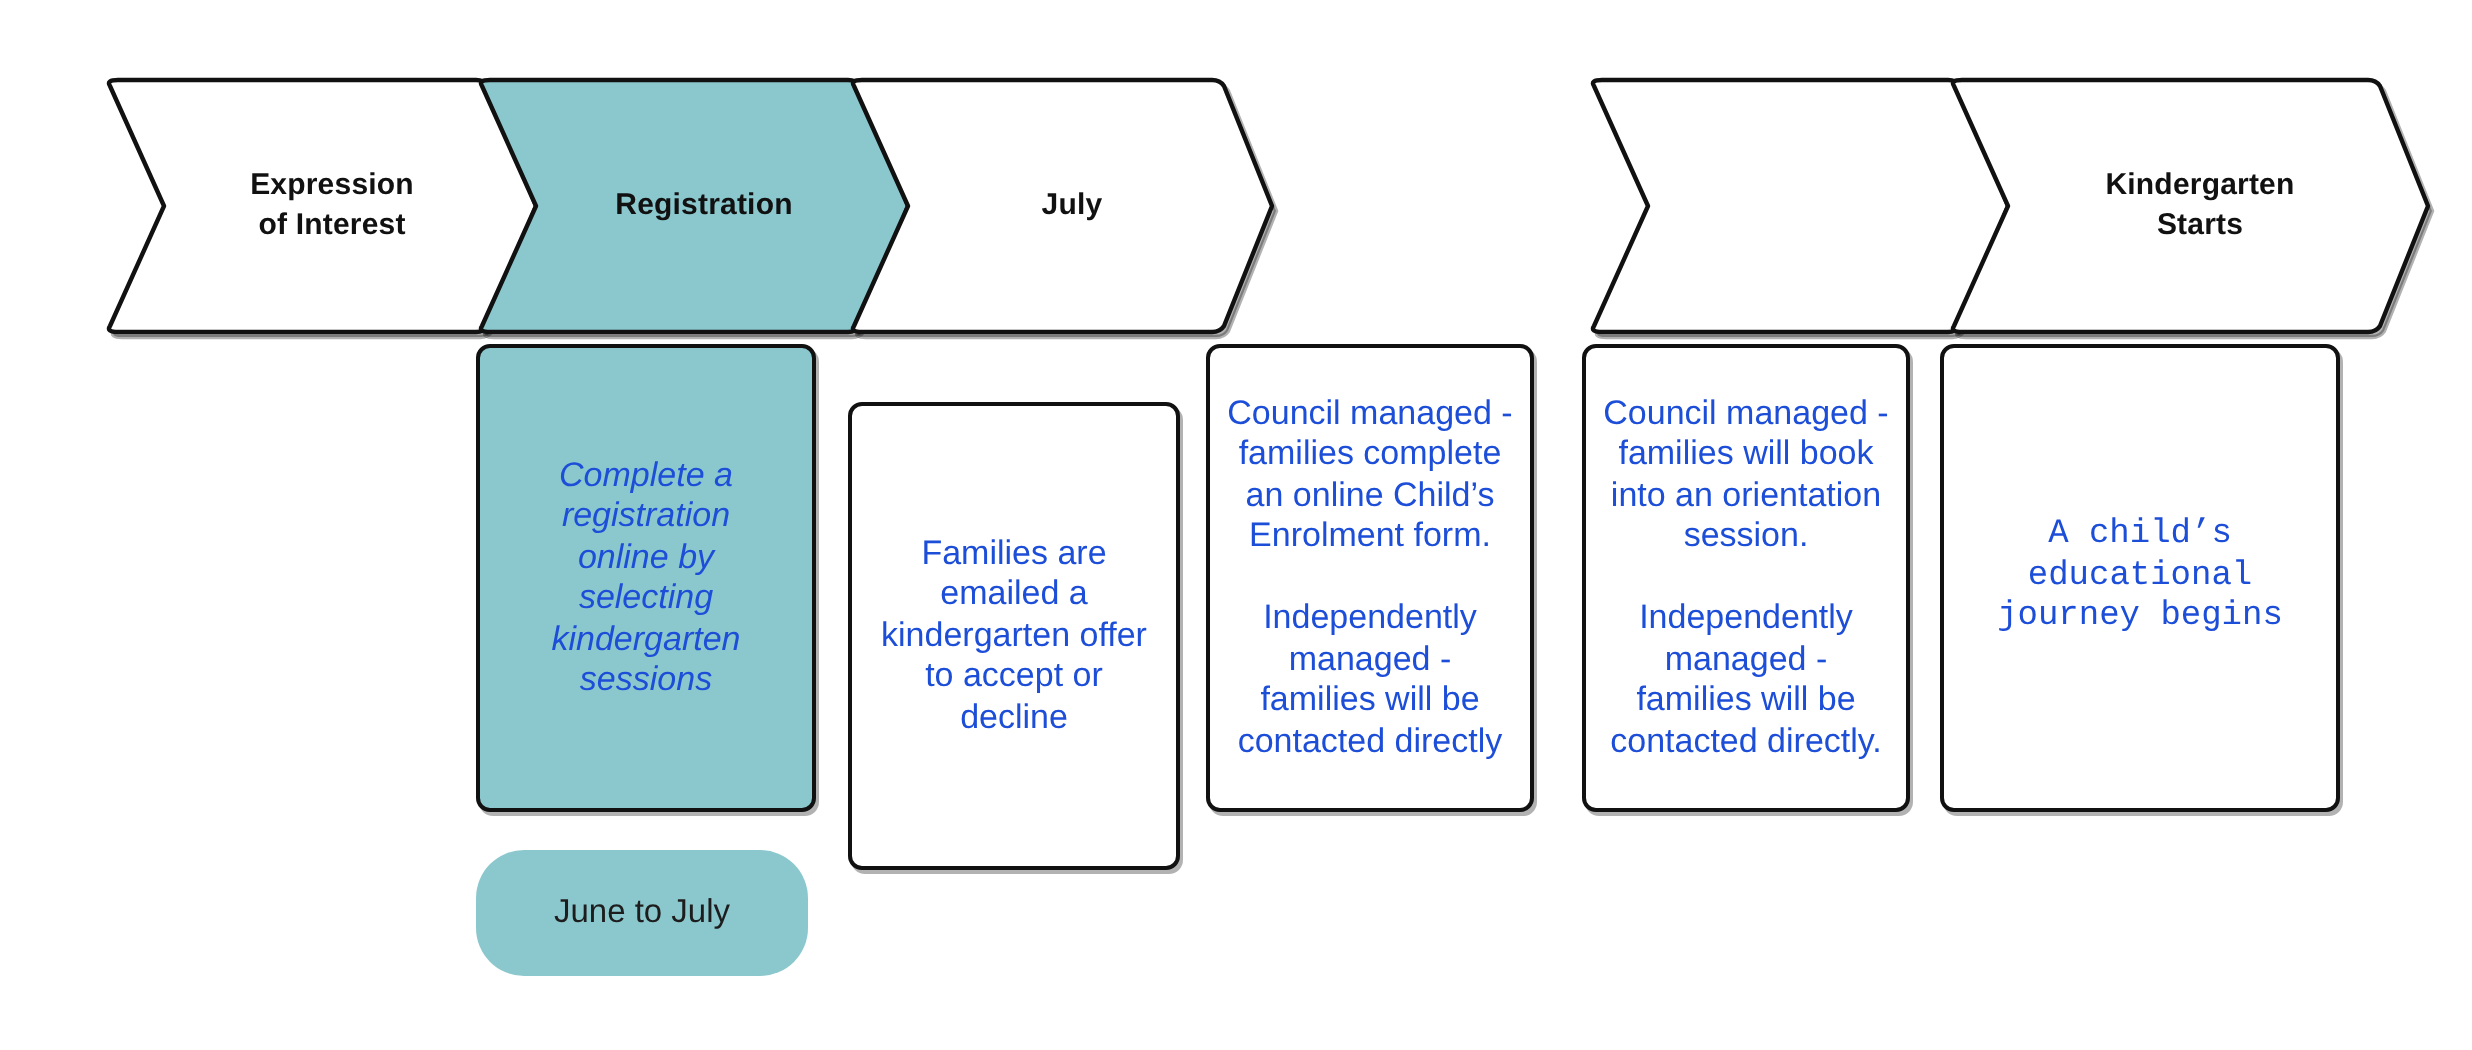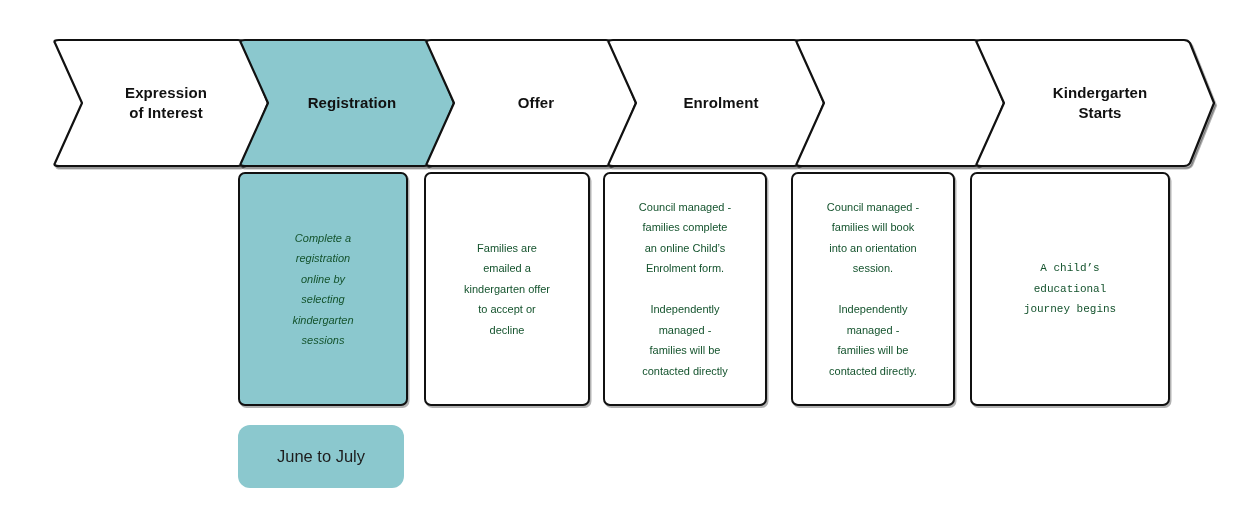--- a/index.html
+++ b/index.html
@@ -80,35 +80,35 @@
     justify-content: center;
     padding: 8px 7px;
     box-shadow: 1.5px 2px 0 rgba(0,0,0,0.30);
   }
   .box.teal {
     background: #8BC8CE;
   }
   .box-text {
     width: 100%;
     text-align: center;
-    font-size: 11px;
+    font-size: 17px;
     line-height: 20.5px;
-    color: #14532d;
+    color: #1d4ed8;
     white-space: pre-line;
   }
 
   
   .badge {
     position: absolute;
     left: 238px;
     top: 425px;
     width: 166px;
     height: 63px;
     background: #8BC8CE;
-    border-radius: 12px;
+    border-radius: 24px;
     display: flex;
     align-items: center;
     justify-content: center;
     font-size: 16.5px;
     color: #1d1d1d;
   }
 </style>
 </head>
 <body>
 
@@ -128,28 +128,21 @@
           <path d="M 7 2 L 186 2 Q 190 2 192 5 L 216 65 L 192 125 Q 190 128 186 128 L 7 128 Q 1 128 3 125 L 30 65 L 3 5 Q 1 2 7 2 Z" transform="translate(2,2.5)" fill="rgba(0,0,0,0.30)" stroke="rgba(0,0,0,0.30)" stroke-width="2.2"></path>
           <path d="M 7 2 L 186 2 Q 190 2 192 5 L 216 65 L 192 125 Q 190 128 186 128 L 7 128 Q 1 128 3 125 L 30 65 L 3 5 Q 1 2 7 2 Z" fill="#8BC8CE" stroke="#111111" stroke-width="2.2" stroke-linejoin="round"></path>
         </svg>
         <div class="chev-label" style="left: 32px; width: 164px;">Registration</div>
       </div>
       <div class="chev" style="left: 424px; width: 214px;">
         <svg width="220" height="136" viewBox="0 0 220 136">
           <path d="M 7 2 L 182 2 Q 186 2 188 5 L 212 65 L 188 125 Q 186 128 182 128 L 7 128 Q 1 128 3 125 L 30 65 L 3 5 Q 1 2 7 2 Z" transform="translate(2,2.5)" fill="rgba(0,0,0,0.30)" stroke="rgba(0,0,0,0.30)" stroke-width="2.2"></path>
           <path d="M 7 2 L 182 2 Q 186 2 188 5 L 212 65 L 188 125 Q 186 128 182 128 L 7 128 Q 1 128 3 125 L 30 65 L 3 5 Q 1 2 7 2 Z" fill="#ffffff" stroke="#111111" stroke-width="2.2" stroke-linejoin="round"></path>
         </svg>
-        <div class="chev-label" style="left: 32px; width: 160px;">Offer</div>
-      </div>
-      <div class="chev" style="left: 606px; width: 220px;">
-        <svg width="226" height="136" viewBox="0 0 226 136">
-          <path d="M 7 2 L 188 2 Q 192 2 194 5 L 218 65 L 194 125 Q 192 128 188 128 L 7 128 Q 1 128 3 125 L 30 65 L 3 5 Q 1 2 7 2 Z" transform="translate(2,2.5)" fill="rgba(0,0,0,0.30)" stroke="rgba(0,0,0,0.30)" stroke-width="2.2"></path>
-          <path d="M 7 2 L 188 2 Q 192 2 194 5 L 218 65 L 194 125 Q 192 128 188 128 L 7 128 Q 1 128 3 125 L 30 65 L 3 5 Q 1 2 7 2 Z" fill="#ffffff" stroke="#111111" stroke-width="2.2" stroke-linejoin="round"></path>
-        </svg>
-        <div class="chev-label" style="left: 32px; width: 166px;">Enrolment</div>
+        <div class="chev-label" style="left: 32px; width: 160px;">July</div>
       </div>
       <div class="chev" style="left: 794px; width: 212px;">
         <svg width="218" height="136" viewBox="0 0 218 136">
           <path d="M 7 2 L 180 2 Q 184 2 186 5 L 210 65 L 186 125 Q 184 128 180 128 L 7 128 Q 1 128 3 125 L 30 65 L 3 5 Q 1 2 7 2 Z" transform="translate(2,2.5)" fill="rgba(0,0,0,0.30)" stroke="rgba(0,0,0,0.30)" stroke-width="2.2"></path>
           <path d="M 7 2 L 180 2 Q 184 2 186 5 L 210 65 L 186 125 Q 184 128 180 128 L 7 128 Q 1 128 3 125 L 30 65 L 3 5 Q 1 2 7 2 Z" fill="#ffffff" stroke="#111111" stroke-width="2.2" stroke-linejoin="round"></path>
         </svg>
       </div>
       <div class="chev" style="left: 974px; width: 242px;">
         <svg width="248" height="136" viewBox="0 0 248 136">
           <path d="M 7 2 L 210 2 Q 214 2 216 5 L 240 65 L 216 125 Q 214 128 210 128 L 7 128 Q 1 128 3 125 L 30 65 L 3 5 Q 1 2 7 2 Z" transform="translate(2,2.5)" fill="rgba(0,0,0,0.30)" stroke="rgba(0,0,0,0.30)" stroke-width="2.2"></path>
@@ -162,21 +155,21 @@
 
   <div class="box-row">
       <div class="box teal" style="left: 238px; width: 170px; font-style: italic;">
         <div class="box-text">Complete a
 registration
 online by
 selecting
 kindergarten
 sessions</div>
       </div>
-      <div class="box" style="left: 424px; width: 166px;">
+      <div class="box" style="left: 424px; width: 166px; margin-top: 29px;">
         <div class="box-text">Families are
 emailed a
 kindergarten offer
 to accept or
 decline</div>
       </div>
       <div class="box" style="left: 603px; width: 164px;">
         <div class="box-text">Council managed -
 families complete
 an online Child’s

